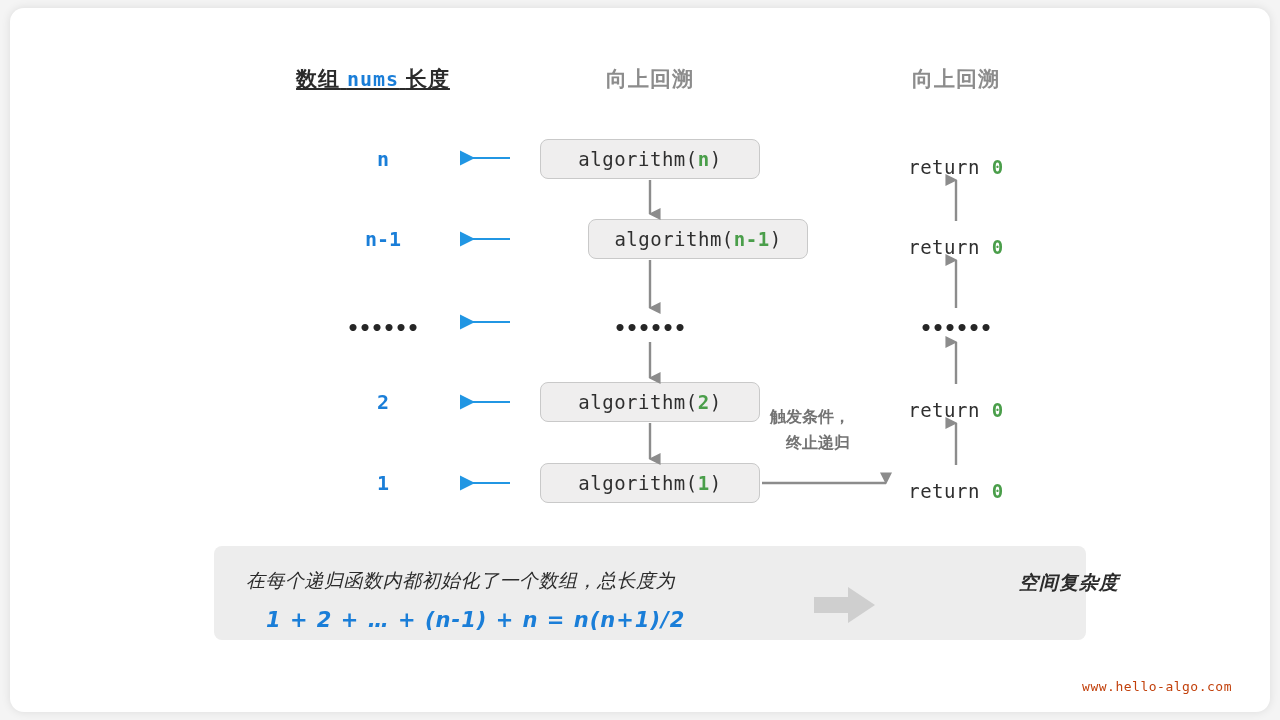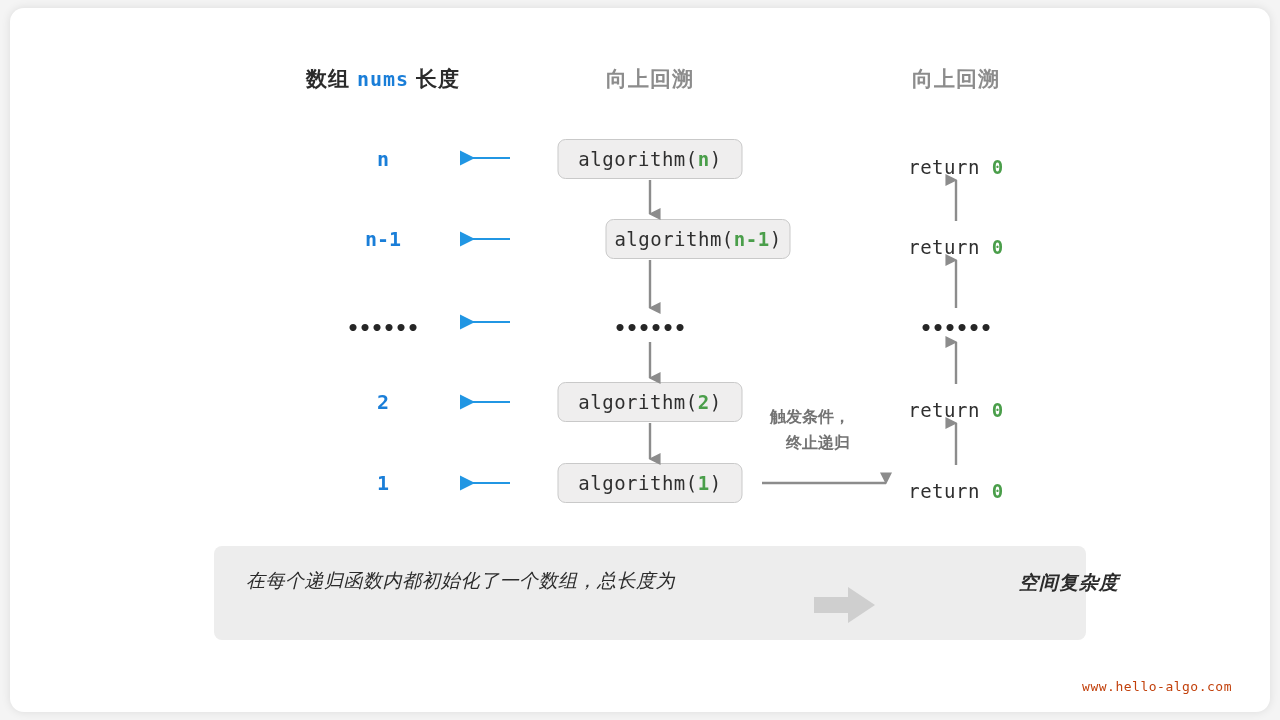--- a/index.html
+++ b/index.html
@@ -56,21 +56,21 @@
     font-size: 20px;
     font-weight: bold;
     color: #262626;
     letter-spacing: 0px;
     transform: translate(-50%, -50%);
   }
 
   
   .callbox {
     position: absolute;
-    width: 185px;
+    width: 220px;
     height: 40px;
     box-sizing: border-box;
     background: #efeeee;
     border: 1px solid #c9c9c9;
     border-radius: 8px;
     transform: translate(-50%, -50%);
     display: flex;
     align-items: center;
     justify-content: center;
   }
@@ -180,21 +180,21 @@
     color: #c2410c;
     letter-spacing: 0.5px;
   }
 </style>
 </head>
 <body>
 
 <div id="stage">
   <div id="card">
 
-    <div class="abs cen hdr hdr-dark" style="left:373px; top:57px;">
+    <div class="abs cen hdr hdr-dark" style="left:363px; top:57px;text-decoration:underline;">
       <span>数组</span>
       <span class="mono blue" style="font-size:20px;">nums</span>
       <span>长度</span>
     </div>
 
     <div class="abs cen hdr" style="left:640px; top:57px;">向上回溯</div>
 
     <div class="abs cen hdr" style="left:946px; top:57px;">向上回溯</div>
 
     <div class="abs lval" style="left:373px; top:151px;">n</div>
@@ -270,20 +270,21 @@
         <line x1="946" y1="457" x2="946" y2="415"></line>
       </g>
 
       <g stroke="#8c8c8c" stroke-width="2.4" fill="none" marker-end="url(#greyRight)">
         <line x1="752" y1="475" x2="876" y2="475"></line>
       </g>
     </svg>
 
     <div id="summary">
       <div class="sum-line1">在每个递归函数内都初始化了一个数组，总长度为</div>
+      <div class="sum-line2">1 + 2 + … + (n-1) + n = n(n+1)/2</div>
 
       <svg class="blockarrow" viewBox="0 0 62 38">
         <path d="M0,11 L34,11 L34,1 L61,19 L34,37 L34,27 L0,27 Z" fill="#cfcfcf"></path>
       </svg>
 
       <div class="sum-right-title">空间复杂度</div>
     </div>
 
     <div id="watermark">www.hello-algo.com</div>
 

